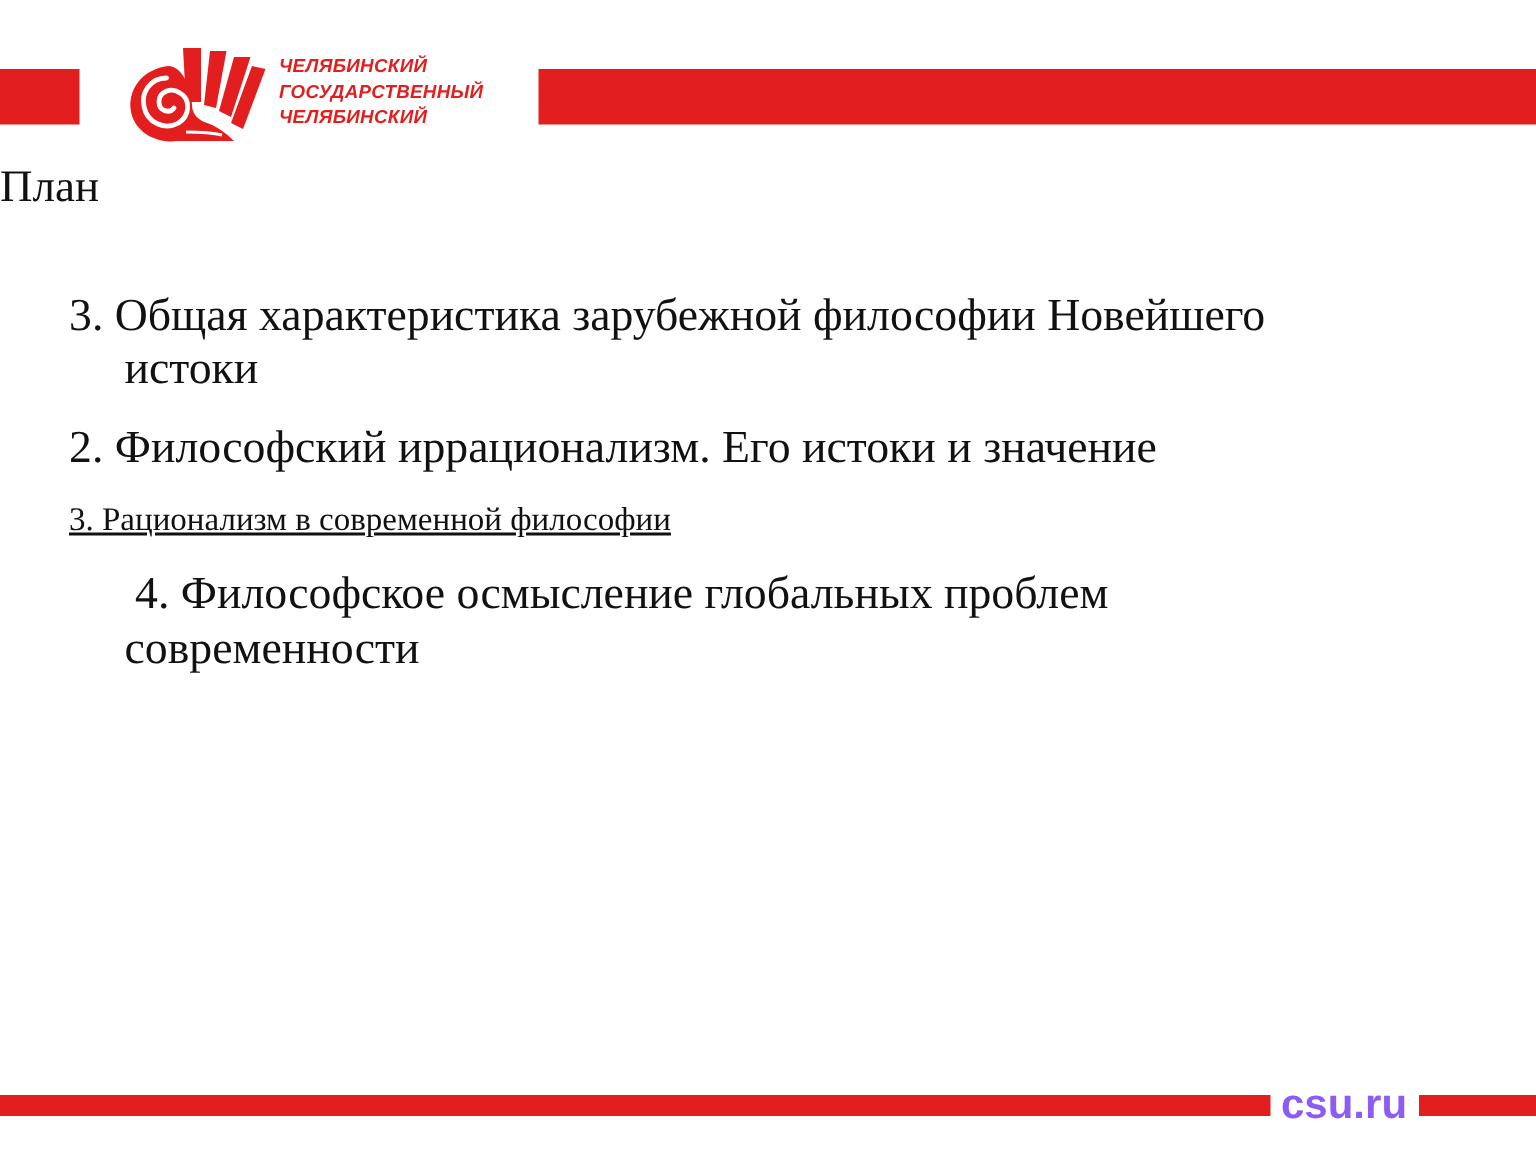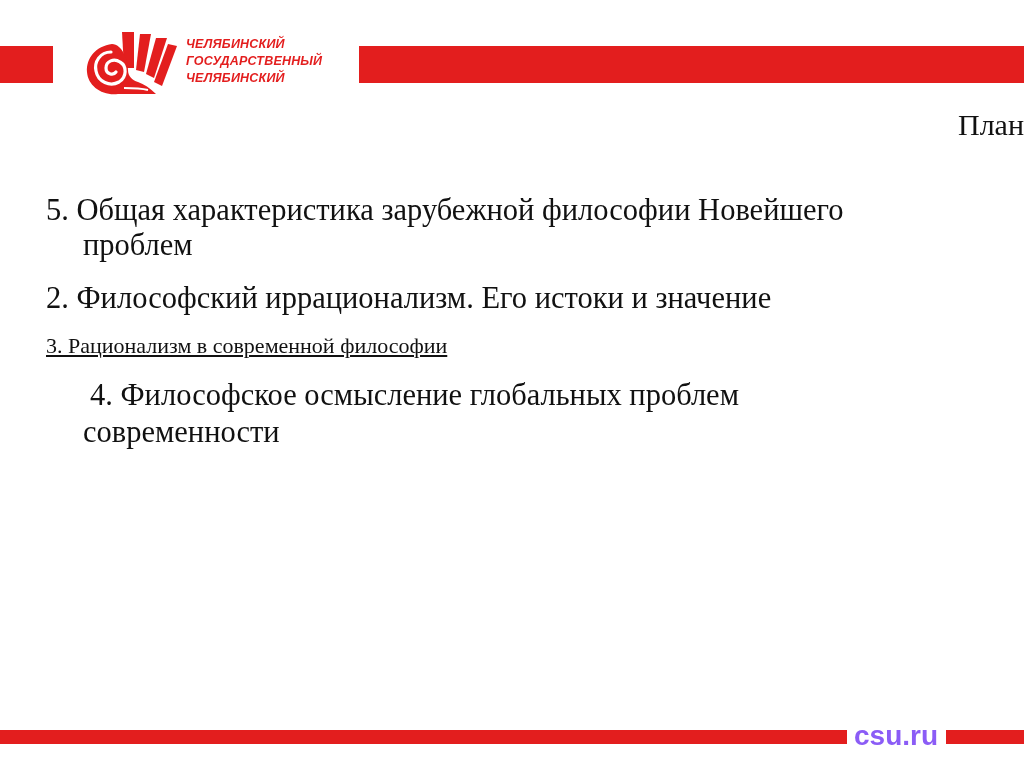--- a/index.html
+++ b/index.html
@@ -1,21 +1,21 @@
 <!DOCTYPE html>
 <html><head>
 <meta charset="utf-8">
 <style>
   html, body { margin:0; padding:0; }
   body { width:1024px; height:767px; background:#ffffff; position:relative; overflow:hidden; }
   .bar { position:absolute; background:#e31e1e; }
   .logo { position:absolute; left:84px; top:30px; width:94px; height:68px; }
   .uni-name { position:absolute; left:186px; top:36px; font-family:"Liberation Sans", sans-serif; font-weight:bold; font-size:12.5px; line-height:17px; color:#e31e1e; letter-spacing:0.2px;font-style:italic; }
   .uni-name div { white-space:nowrap; }
-  .title { position:absolute; left:0; width:1024px; top:108px; text-align:right; font-family:"Liberation Serif", serif; font-size:30px; color:#111; line-height:34px; padding-left:0; }
+  .title { position:absolute; left:0; width:1024px; top:108px; text-align:left; font-family:"Liberation Serif", serif; font-size:30px; color:#111; line-height:34px; padding-left:0; }
   .title span { display:inline-block; margin-left:0; transform:translateX(0px); }
   .line { position:absolute; font-family:"Liberation Serif", serif; font-size:30px; color:#111; white-space:nowrap; line-height:36px; transform-origin:left top; }
   .site { position:absolute; left:854px; top:722px; font-family:"Liberation Sans", sans-serif; font-weight:bold; font-size:28px; color:#8b5cf6; line-height:28px; }
 </style>
 </head>
 <body>
 
 <div class="bar" style="left:0; top:46px; width:53px; height:37px;"></div>
 <div class="bar" style="left:359px; top:46px; width:665px; height:37px;"></div>
 
@@ -35,22 +35,22 @@
 <div class="uni-name">
   <div>ЧЕЛЯБИНСКИЙ</div>
   <div>ГОСУДАРСТВЕННЫЙ</div>
   <div>ЧЕЛЯБИНСКИЙ</div>
 </div>
 
 <div class="title">
   <span style="margin-left:0px;">План</span>
 </div>
 
-<div class="line" style="left:46px; top:192px; font-size:30.5px;">5. Общая характеристика зарубежной философии Новейшего</div>
-<div class="line" style="left:83px; top:227px; font-size:30.5px;">проблем</div>
+<div class="line" style="left:46px; top:192px; font-size:30.5px;">3. Общая характеристика зарубежной философии Новейшего</div>
+<div class="line" style="left:83px; top:227px; font-size:30.5px;">истоки</div>
 <div class="line" style="left:46px; top:280px; font-size:30.5px;">2. Философский иррационализм. Его истоки и значение</div>
 <div class="line" style="left:46px; top:328px; font-size:22px;text-decoration:underline;">3. Рационализм в современной философии</div>
 <div class="line" style="left:46px; top:377px; font-size:30.5px;margin-left:44px;">4. Философское осмысление глобальных проблем</div>
 <div class="line" style="left:83px; top:414px; font-size:30.5px;text-align:right;">современности</div>
 
 <div class="bar" style="left:0; top:730px; width:847px; height:14px;"></div>
 <div class="site">csu.ru</div>
 <div class="bar" style="left:946px; top:730px; width:78px; height:14px;"></div>
 
 </body></html>

